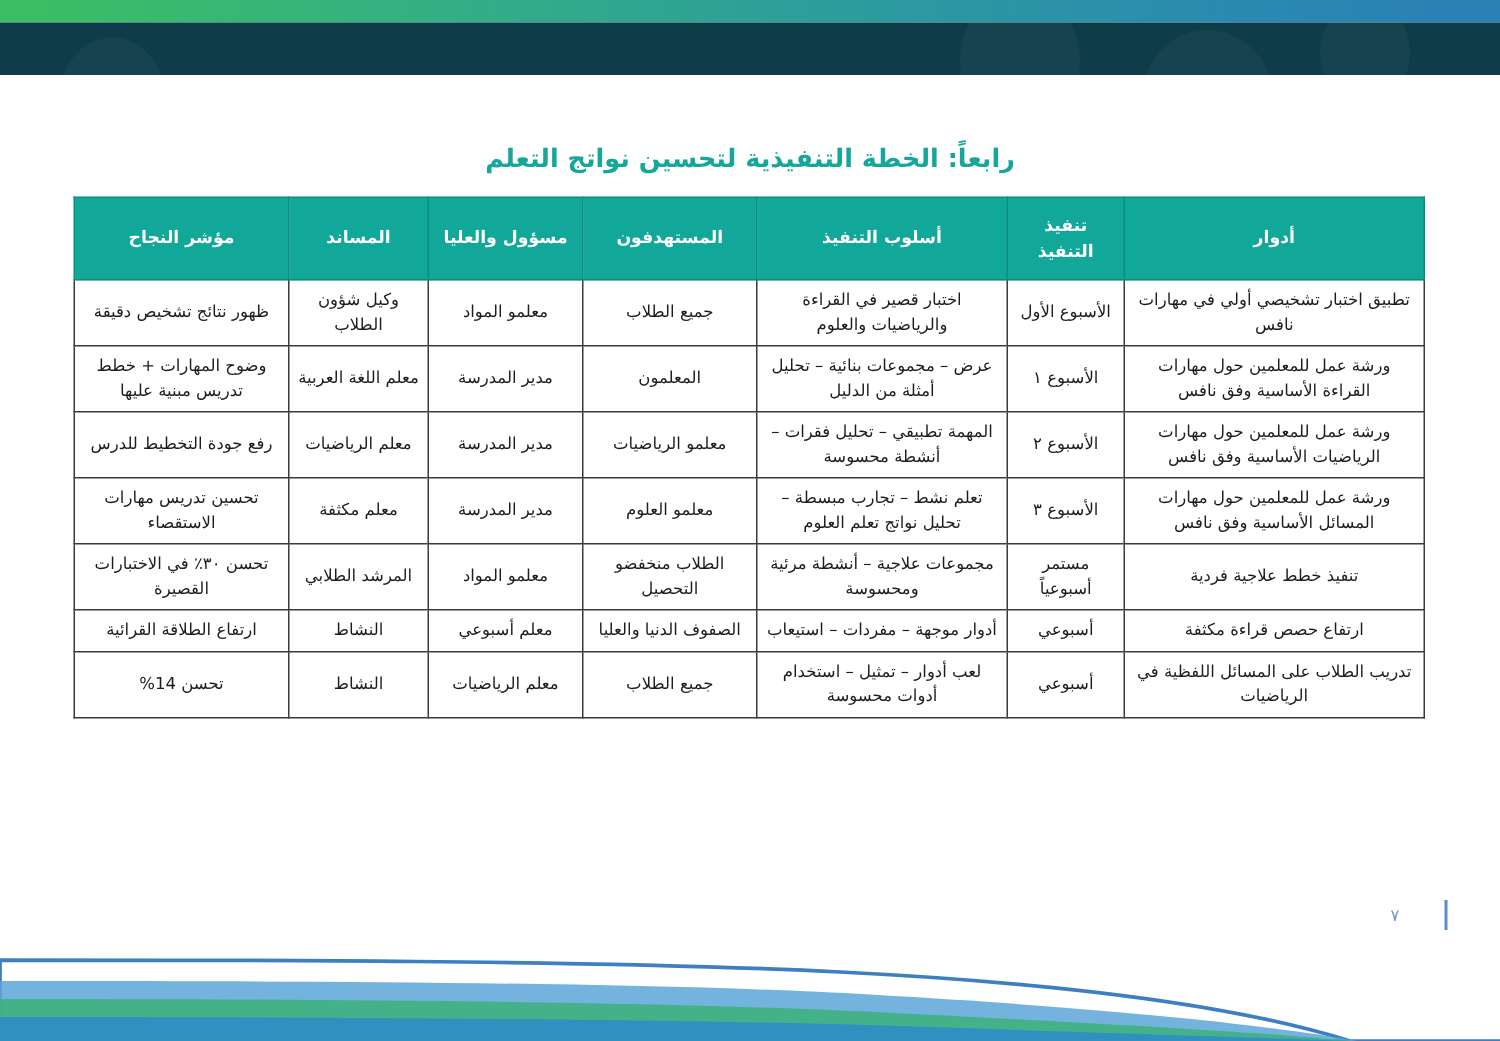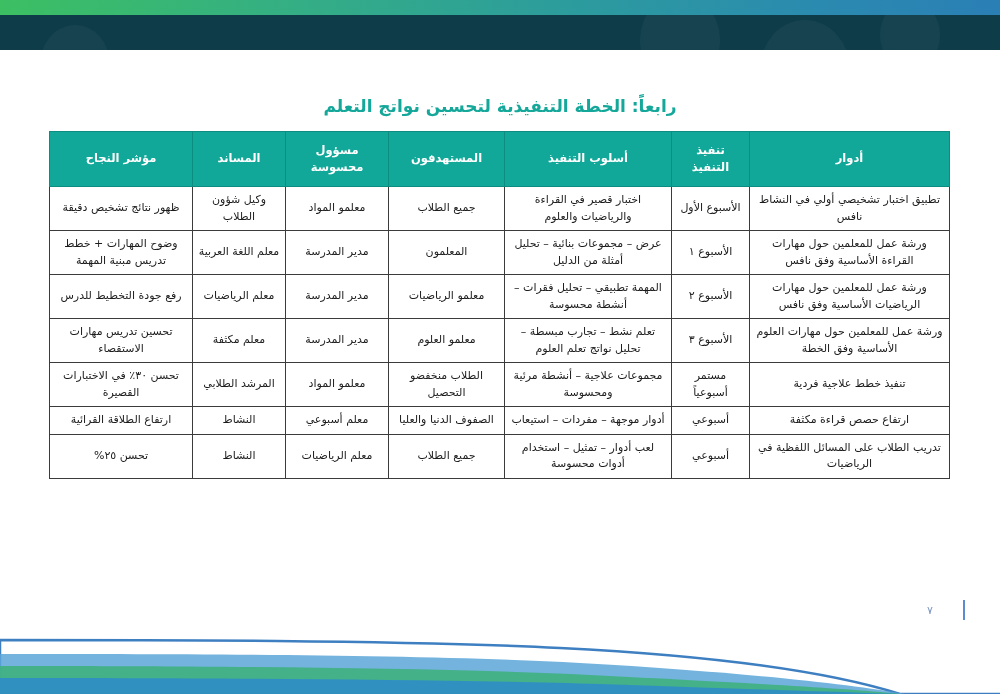--- a/index.html
+++ b/index.html
@@ -156,55 +156,55 @@
         <col class="col-owner">
         <col class="col-support">
       <col class="col-indicator">
     </colgroup>
     <thead>
       <tr>
         <th>أدوار</th>
         <th>تنفيذ التنفيذ</th>
         <th>أسلوب التنفيذ</th>
         <th>المستهدفون</th>
-        <th>مسؤول محسوسة</th>
+        <th>مسؤول والعليا</th>
         <th>المساند</th>
         <th>مؤشر النجاح</th>
       </tr>
     </thead>
     <tbody>
       <tr>
-        <td>تطبيق اختبار تشخيصي أولي في النشاط نافس</td>
+        <td>تطبيق اختبار تشخيصي أولي في مهارات نافس</td>
         <td>الأسبوع الأول</td>
         <td>اختبار قصير في القراءة والرياضيات والعلوم</td>
         <td>جميع الطلاب</td>
         <td>معلمو المواد</td>
         <td>وكيل شؤون الطلاب</td>
         <td>ظهور نتائج تشخيص دقيقة</td>
       </tr>
       <tr>
         <td>ورشة عمل للمعلمين حول مهارات القراءة الأساسية وفق نافس</td>
         <td>الأسبوع ١</td>
         <td>عرض – مجموعات بنائية – تحليل أمثلة من الدليل</td>
         <td>المعلمون</td>
         <td>مدير المدرسة</td>
         <td>معلم اللغة العربية</td>
-        <td>وضوح المهارات + خطط تدريس مبنية المهمة</td>
+        <td>وضوح المهارات + خطط تدريس مبنية عليها</td>
       </tr>
       <tr>
         <td>ورشة عمل للمعلمين حول مهارات الرياضيات الأساسية وفق نافس</td>
         <td>الأسبوع ٢</td>
         <td>المهمة تطبيقي – تحليل فقرات – أنشطة محسوسة</td>
         <td>معلمو الرياضيات</td>
         <td>مدير المدرسة</td>
         <td>معلم الرياضيات</td>
         <td>رفع جودة التخطيط للدرس</td>
       </tr>
       <tr>
-        <td>ورشة عمل للمعلمين حول مهارات العلوم الأساسية وفق الخطة</td>
+        <td>ورشة عمل للمعلمين حول مهارات المسائل الأساسية وفق نافس</td>
         <td>الأسبوع ٣</td>
         <td>تعلم نشط – تجارب مبسطة – تحليل نواتج تعلم العلوم</td>
         <td>معلمو العلوم</td>
         <td>مدير المدرسة</td>
         <td>معلم مكثفة</td>
         <td>تحسين تدريس مهارات الاستقصاء</td>
       </tr>
       <tr>
         <td>تنفيذ خطط علاجية فردية</td>
         <td>مستمر أسبوعياً</td>
@@ -223,21 +223,21 @@
         <td>النشاط</td>
         <td>ارتفاع الطلاقة القرائية</td>
       </tr>
       <tr>
         <td>تدريب الطلاب على المسائل اللفظية في الرياضيات</td>
         <td>أسبوعي</td>
         <td>لعب أدوار – تمثيل – استخدام أدوات محسوسة</td>
         <td>جميع الطلاب</td>
         <td>معلم الرياضيات</td>
         <td>النشاط</td>
-        <td>تحسن ٢٥%</td>
+        <td>تحسن 14%</td>
       </tr>
     </tbody>
   </table>
 </div>
 
 <div class="footer-page">٧</div>
 <div class="footer-rule"></div>
 
 <div class="footer-art">
   <svg width="1000" height="80" viewBox="0 0 1000 80" xmlns="http://www.w3.org/2000/svg">

